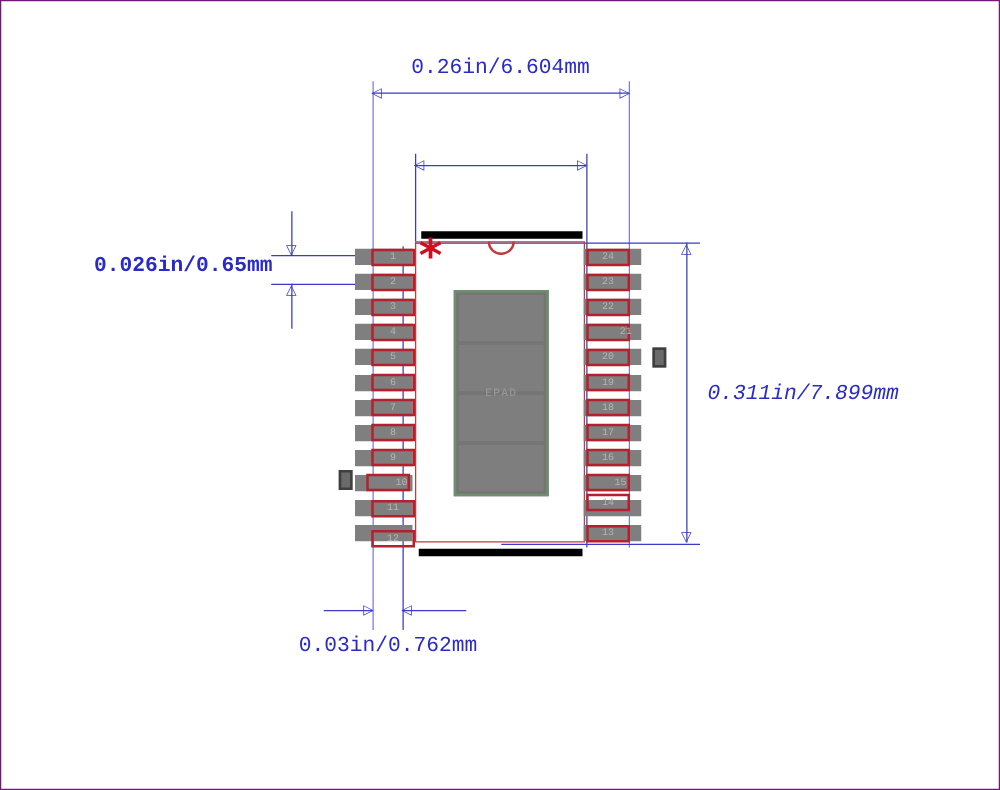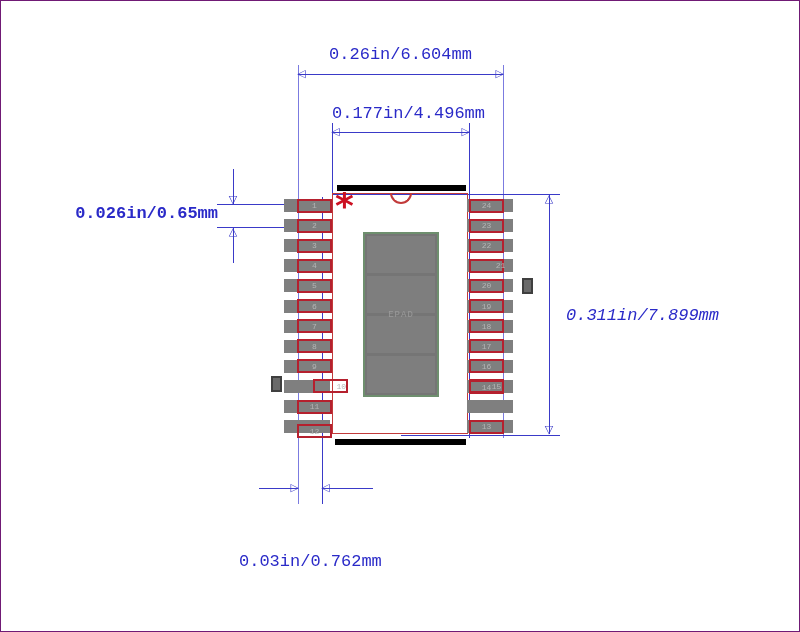--- a/index.html
+++ b/index.html
@@ -34,24 +34,23 @@
               color:var(--epad-text);letter-spacing:1px;}
   .marker{position:absolute;width:11px;height:16px;background:var(--marker-gray);
           border:2px solid var(--marker-border);box-sizing:border-box;}
 </style>
 </head>
 <body>
 
 <div id="stage" style="--dim-blue: #2a2ac8; --line-blue: #3a3ac8; --lead-red: #b5202e; --body-red: #c23a3a; --marker-red: #cc1022; --pad-gray: #7f7f7f; --pin-text: #b5b5b5; --epad-green: #6e8f6e; --epad-gray: #757575; --epad-strip: #7e7e7e; --epad-text: #9a9a9a; --bar-black: #000000; --marker-gray: #6a6a6a; --marker-border: #3f3f3f;">
 
   <div class="dim-label center" style="left:297px;top:44px;width:205px;">0.26in/6.604mm</div>
-  <div class="dim-label center" style="left:331px;top:103px;width:137px;">0.177in/4.496mm</div>
   <div class="dim-label right" style="left:72px;top:203px;width:145px;font-weight:bold;">0.026in/0.65mm</div>
   <div class="dim-label" style="left:565px;top:305px;font-style:italic;">0.311in/7.899mm</div>
-  <div class="dim-label center" style="left:238px;top:507px;width:142px;margin-top:44px;">0.03in/0.762mm</div>
+  <div class="dim-label center" style="left:238px;top:507px;width:142px;">0.03in/0.762mm</div>
 
   <div id="lines">
       <div class="line" style="left: 296.5px; top: 64px; width: 1px; height: 439px; background: rgb(123, 123, 224);"></div>
       <div class="line" style="left: 321px; top: 196px; width: 1px; height: 307px; background: rgb(58, 58, 200);"></div>
       <div class="line" style="left: 330.5px; top: 122px; width: 1px; height: 70px; background: rgb(58, 58, 200);"></div>
       <div class="line" style="left: 468px; top: 122px; width: 1px; height: 315px; background: rgb(58, 58, 200);"></div>
       <div class="line" style="left: 502px; top: 64px; width: 1px; height: 373px; background: rgb(123, 123, 224);"></div>
       <div class="line" style="left: 297px; top: 73px; width: 205px; height: 1px; background: rgb(58, 58, 200);"></div>
       <div class="line" style="left: 331px; top: 131px; width: 137px; height: 1px; background: rgb(58, 58, 200);"></div>
       <div class="line" style="left: 216px; top: 203px; width: 97px; height: 1px; background: rgb(58, 58, 200);"></div>
@@ -158,33 +157,33 @@
       </div>
       <div class="pad" style="left: 283px; top: 358.8px;"></div>
       <div class="leadrect" style="left: 296px; top: 358.3px;">
         <span class="pin-num">9</span>
       </div>
       <div class="pad" style="left: 466px; top: 358.8px;"></div>
       <div class="leadrect" style="left: 468px; top: 358.3px;">
         <span class="pin-num">16</span>
       </div>
       <div class="pad" style="left: 283px; top: 378.9px;"></div>
-      <div class="leadrect" style="left: 312px; top: 378.4px; justify-content: flex-end;">
+      <div class="leadrect" style="left: 292px; top: 378.4px; justify-content: flex-end;">
         <span class="pin-num">10</span>
       </div>
       <div class="pad" style="left: 466px; top: 378.9px;"></div>
       <div class="leadrect" style="left: 468px; top: 378.4px; padding-left: 20px;">
         <span class="pin-num">15</span>
       </div>
       <div class="pad" style="left: 283px; top: 399px;"></div>
       <div class="leadrect" style="left: 296px; top: 398.5px;">
         <span class="pin-num">11</span>
       </div>
       <div class="pad" style="left: 466px; top: 399px;"></div>
-      <div class="leadrect" style="left: 468px; top: 379px;">
+      <div class="leadrect" style="left: 468px; top: 394px;">
         <span class="pin-num">14</span>
       </div>
       <div class="pad" style="left: 283px; top: 419.1px;"></div>
       <div class="leadrect" style="left: 296px; top: 423px; align-items: flex-end;">
         <span class="pin-num">12</span>
       </div>
       <div class="pad" style="left: 466px; top: 419.1px;"></div>
       <div class="leadrect" style="left: 468px; top: 418.6px;">
         <span class="pin-num">13</span>
       </div>

